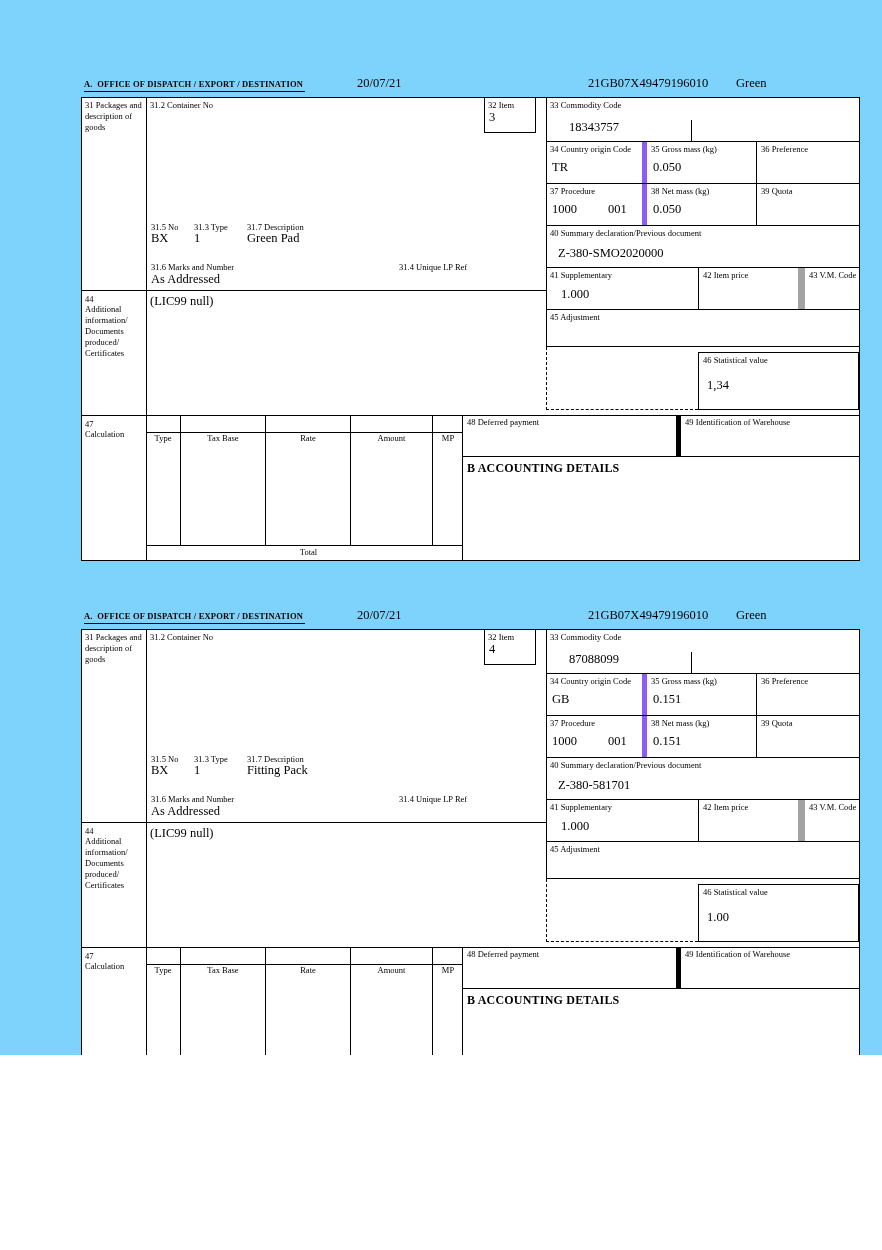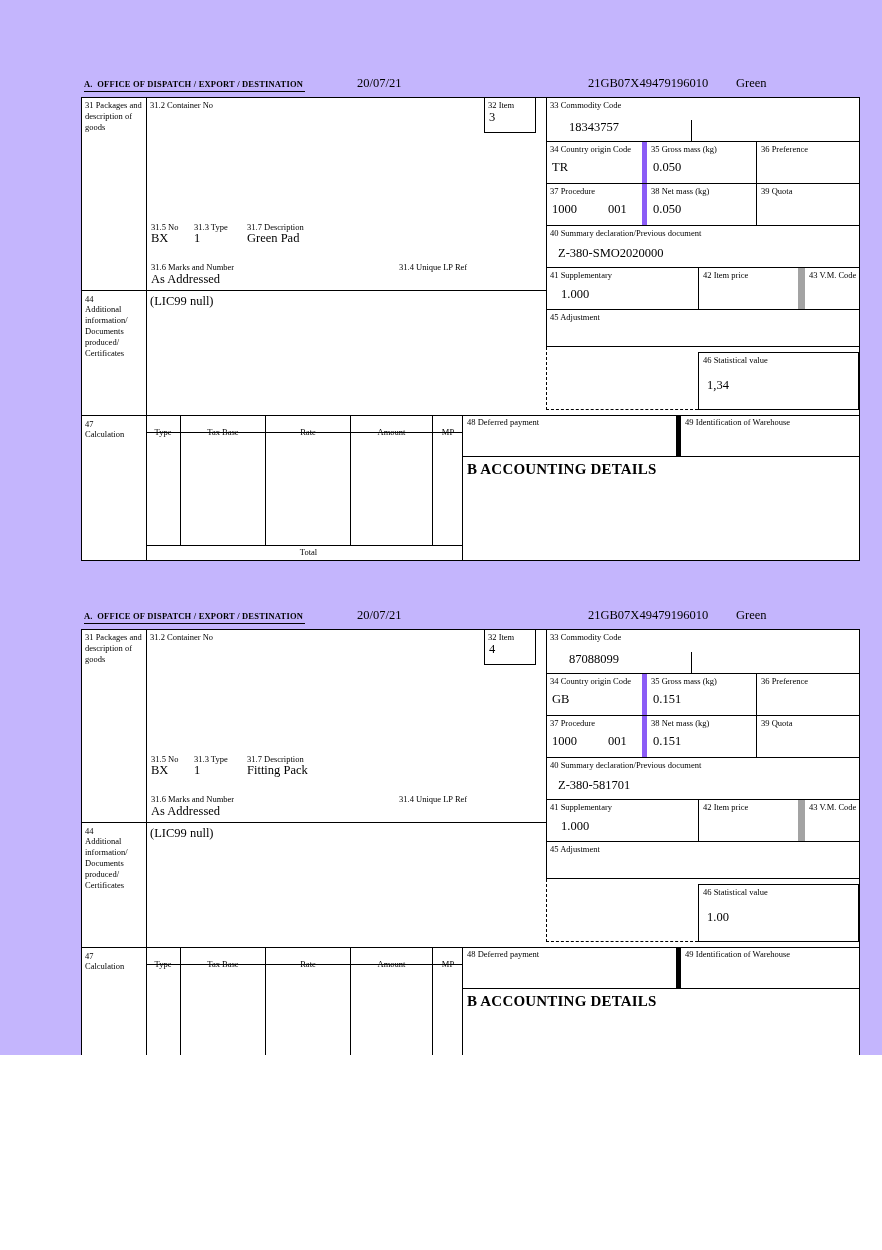--- a/index.html
+++ b/index.html
@@ -1,18 +1,18 @@
 <!DOCTYPE html>
 <html><head>
 <meta charset="utf-8">
 <style>
   *{margin:0;padding:0;box-sizing:border-box}
   html,body{background:#fff}
   body{width:882px;height:1250px;font-family:"Liberation Serif",serif;color:#000}
-  .sheet{position:relative;width:882px;height:1055px;background:#c4b5fd;overflow:hidden}
+  .sheet{position:relative;width:882px;height:1055px;background:#7dd3fc;overflow:hidden}
   .abs{position:absolute}
   .sec{position:absolute;left:81px;width:779px;height:505px}
   .s1{top:79px}
   .s2{top:611px}
   .lbl{font-size:8.5px;line-height:1.2;white-space:nowrap}
   .lblw{font-size:8.5px;line-height:1.3}
   .val{font-size:12.5px;line-height:1.1;white-space:nowrap}
   .b{font-weight:bold}
   .t{white-space:pre;letter-spacing:.2px;border-bottom:1px solid #000;padding:0 2px 2px 0}
   .hdr-t{left:3px;top:0}
@@ -48,30 +48,30 @@
   .ca{left:0;top:0;width:105px;height:100%}
   .cb{left:96px;top:0;width:105px;height:100%;border-left:5px solid #8b5cf6}
   .cc{left:210px;top:0;width:103px;height:100%;border-left:1px solid #000}
   .da{left:0;top:0;width:152px;height:100%}
   .db{left:152px;top:0;width:100px;height:100%;border-left:1px solid #000}
   .dc{left:252px;top:0;width:61px;height:100%;border-left:7px solid #a3a3a3}
   .b46{left:152px;top:254px;width:161px;height:58px;border:1px solid #000}
   .d46{left:0;top:311px;width:152px;border-top:1px dashed #000}
   .cline{left:0;top:317px;width:100%;border-top:1px solid #000}
   .ctbl{left:64px;top:317px;width:317px;height:145px;border-right:1px solid #000}
-  .k{top:0;height:130px;border-right:1px solid #000;text-align:center;padding-top:12px}
+  .k{top:0;height:130px;border-right:1px solid #000;text-align:center;padding-top:18px}
   .k1{left:0;width:35px}.k2{left:35px;width:85px}.k3{left:120px;width:85px}.k4{left:205px;width:82px}
   .k5{left:287px;width:30px;border-right:none}
   .khl{left:0;top:17px;width:100%;border-top:1px solid #000}
   .ktl{left:0;top:130px;width:100%;border-top:1px solid #000}
   .ktot{left:120px;top:132px;width:85px;text-align:center}
   .r49{left:381px;top:317px;width:396px;height:42px;border-bottom:1px solid #000}
   .e48{left:0;top:0;width:213px;height:100%}
   .e49{left:213px;top:0;width:183px;height:100%;border-left:5px solid #000000}
-  .bacc{left:385px;top:363px;font-size:15px;font-weight:bold;letter-spacing:.2px;white-space:nowrap}
+  .bacc{left:385px;top:363px;font-size:12px;font-weight:bold;letter-spacing:.2px;white-space:nowrap}
   .cl2{left:4px;top:2px}
   .cv{left:6px;top:19px}
 </style>
 </head>
 <body>
 
 <div class="sheet">
 
   <div class="sec s1">
     <div class="abs hdr-t lbl b t">A.  OFFICE OF DISPATCH / EXPORT / DESTINATION</div>

